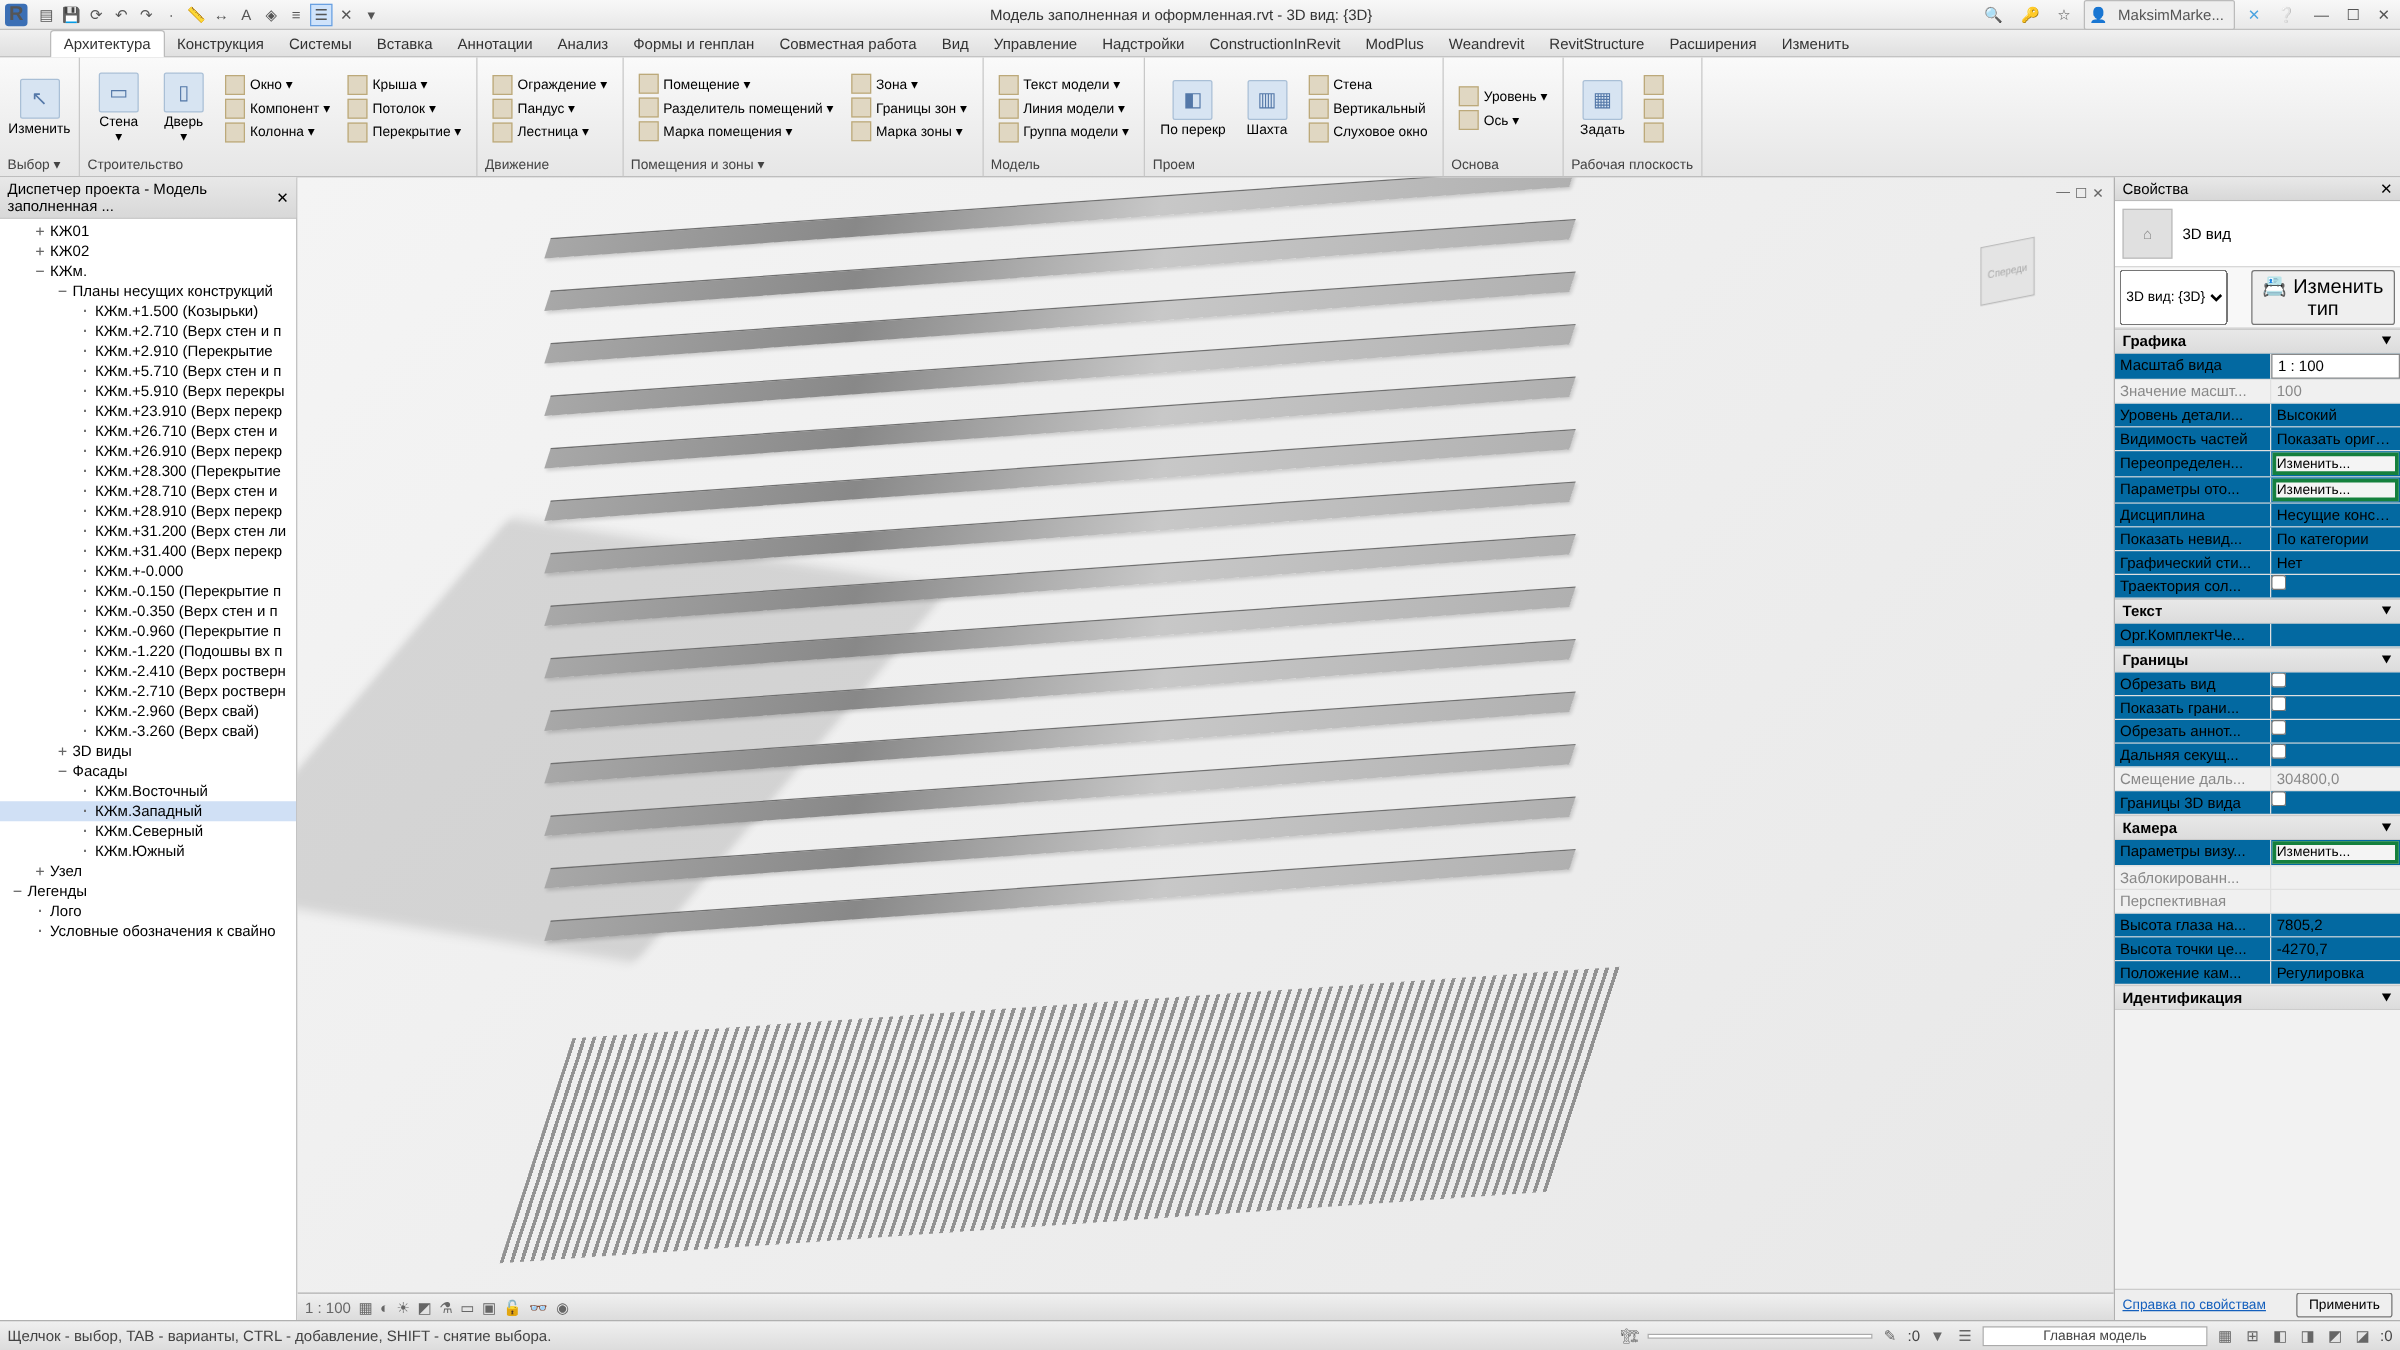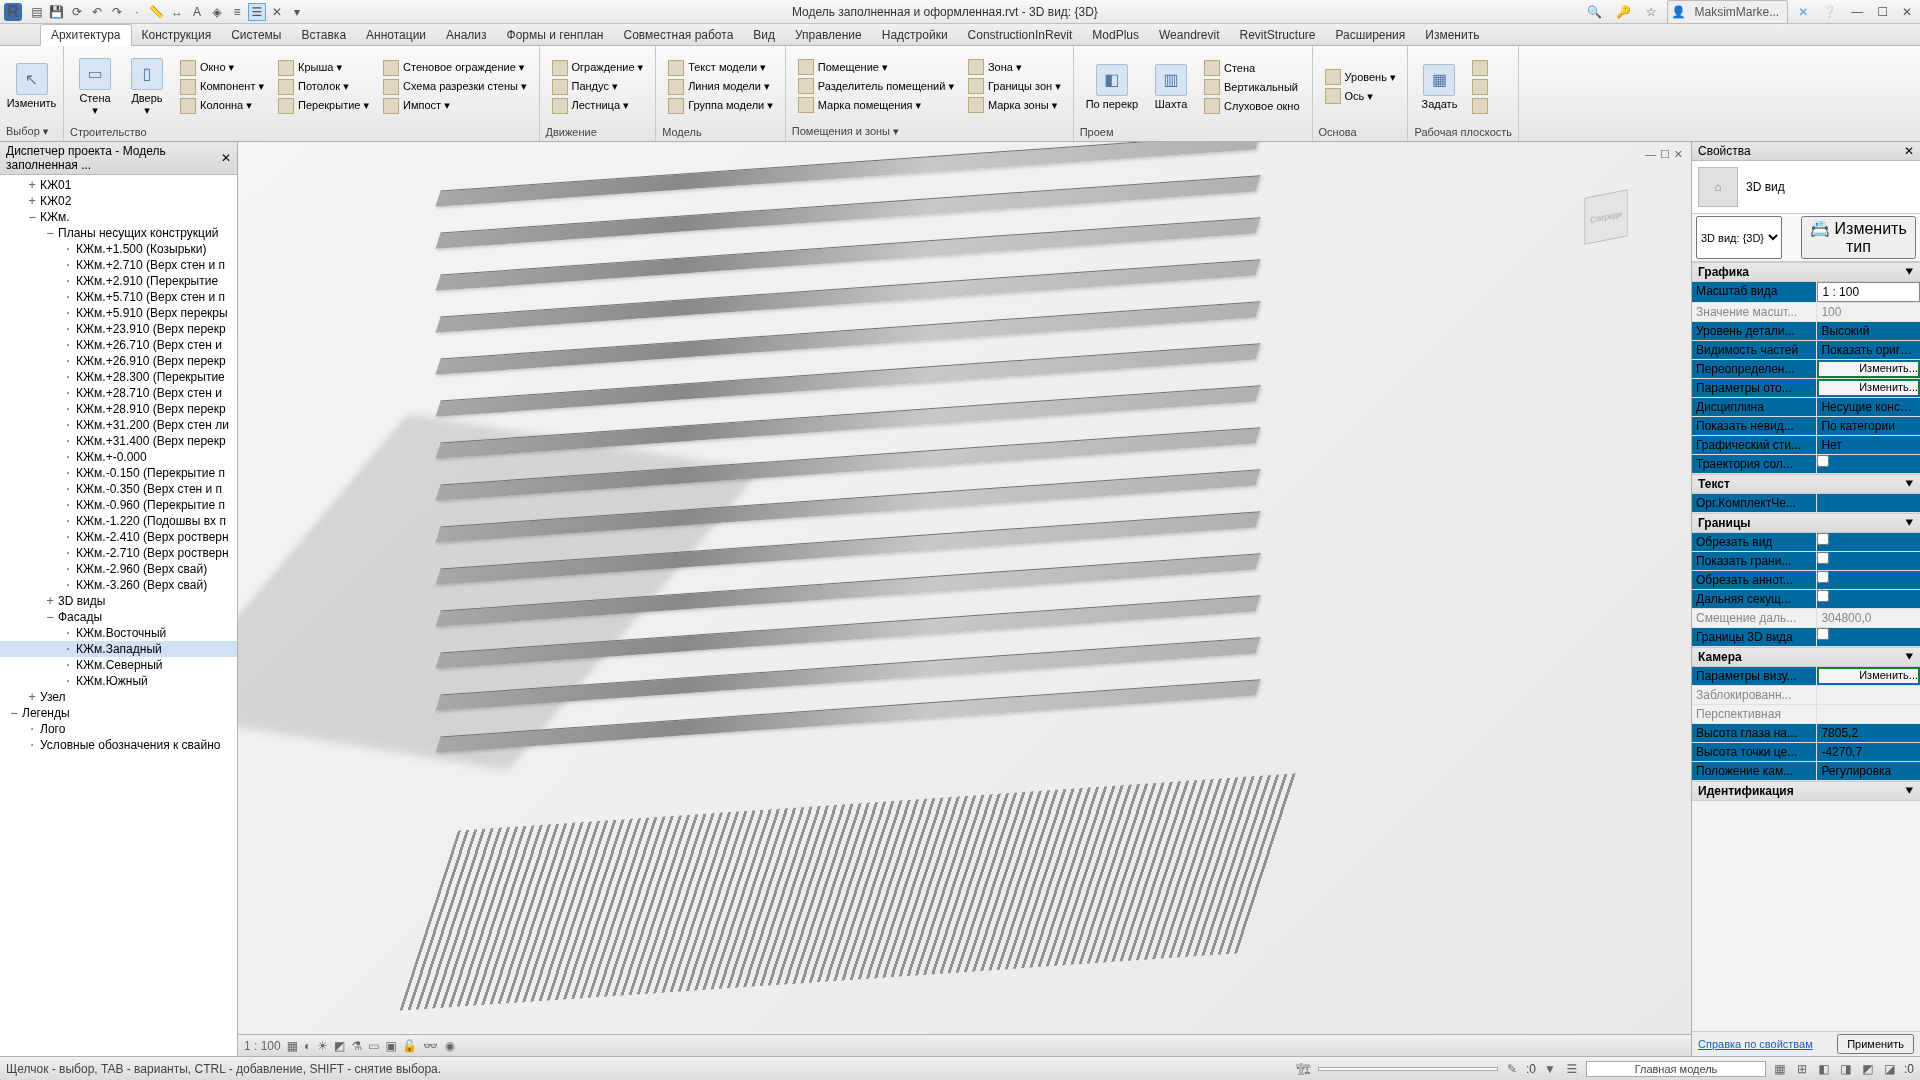--- a/index.html
+++ b/index.html
@@ -50,21 +50,21 @@
 .prop-type .ico { width:40px; height:40px; background:#e0e0e0; border:1px solid #bbb; display:flex; align-items:center; justify-content:center; color:#888; }
 .prop-selector { display:flex; padding:2px 4px; gap:19px; background:#f8f8f8; border-bottom:1px solid #ccc; }
 .prop-selector select { flex:1; font-size:11px; }
 .prop-selector button { font-size:16px; padding:1px 4px; }
 .prop-body { flex:1; overflow-y:auto; font-size:11px; }
 .prop-cat { background:linear-gradient(#e8e8e8,#dcdcdc); padding:2px 6px; font-weight:bold; border-top:1px solid #ccc; border-bottom:1px solid #ccc; display:flex; justify-content:space-between; }
 .prop-row { display:flex; border-bottom:1px solid #e0e0e0; background:#0369a1; }
 .prop-row.dim { background:#f0f0f0; color:#888; }
 .prop-label { width:55%; padding:2px 4px; border-right:1px solid #e0e0e0; overflow:hidden; white-space:nowrap; text-overflow:ellipsis; }
 .prop-val { flex:1; padding:2px 4px; overflow:hidden; white-space:nowrap; text-overflow:ellipsis; }
-.prop-btn { flex:1; text-align:right; background:#f4f4f4; border:1px solid #15803d; margin:1px; padding:0; font-size:11px; cursor:pointer; }
+.prop-btn { flex:1; text-align:left; background:#f4f4f4; border:3px solid #15803d; margin:1px; padding:0; font-size:11px; cursor:pointer; }
 .prop-footer { display:flex; justify-content:space-between; align-items:center; padding:2px 6px; border-top:1px solid #ccc; background:#eee; }
 .prop-footer a { color:#1560bd; text-decoration:underline; font-size:11px; cursor:pointer; }
 .prop-footer button { font-size:11px; padding:2px 8px; }
 .statusbar { height:24px; background:linear-gradient(#f0f0f0,#dcdcdc); border-top:1px solid #b0b0b0; display:flex; align-items:center; padding:0 6px; font-size:11px; color:#444; gap:6px; }
 .statusbar .fill { flex:1; }
 .sb-combo { border:1px solid #aaa; background:#fff; padding:1px 4px; min-width:180px; font-size:11px;text-align:center; }
 .sb-ico { width:16px; height:16px; display:inline-flex; align-items:center; justify-content:center; color:#666; cursor:pointer; }
 input[type=checkbox]{ margin:0; width:12px; height:12px; }
 </style>
 </head>
@@ -145,62 +145,57 @@
         <div class="rcol">
           <div class="rbtn-sm"><span class="ico"></span>Окно ▾</div>
           <div class="rbtn-sm"><span class="ico"></span>Компонент ▾</div>
           <div class="rbtn-sm"><span class="ico"></span>Колонна ▾</div>
         </div>
         <div class="rcol">
           <div class="rbtn-sm"><span class="ico"></span>Крыша ▾</div>
           <div class="rbtn-sm"><span class="ico"></span>Потолок ▾</div>
           <div class="rbtn-sm"><span class="ico"></span>Перекрытие ▾</div>
         </div>
-        <div class="rcol">
-          <div class="rbtn-sm"><span class="ico"></span>Стеновое ограждение ▾</div>
-          <div class="rbtn-sm"><span class="ico"></span>Схема разрезки стены ▾</div>
-          <div class="rbtn-sm"><span class="ico"></span>Импост ▾</div>
-        </div>
       </div>
     <div class="rg-label">Строительство</div>
   </div>
   <div class="ribbon-group">
     <div class="rg-body">
         <div class="rcol" id="rg-circ">
           <div class="rbtn-sm"><span class="ico"></span>Ограждение ▾</div>
           <div class="rbtn-sm"><span class="ico"></span>Пандус ▾</div>
           <div class="rbtn-sm"><span class="ico"></span>Лестница ▾</div>
         </div>
       </div>
     <div class="rg-label">Движение</div>
   </div>
   <div class="ribbon-group">
+    <div class="rg-body" id="rg-rooms">
+        <div class="rcol">
+          <div class="rbtn-sm"><span class="ico"></span>Помещение ▾</div>
+          <div class="rbtn-sm"><span class="ico"></span>Разделитель помещений ▾</div>
+          <div class="rbtn-sm"><span class="ico"></span>Марка помещения ▾</div>
+        </div>
+        <div class="rcol">
+          <div class="rbtn-sm"><span class="ico"></span>Зона ▾</div>
+          <div class="rbtn-sm"><span class="ico"></span>Границы зон ▾</div>
+          <div class="rbtn-sm"><span class="ico"></span>Марка зоны ▾</div>
+        </div>
+      </div>
+    <div class="rg-label">Помещения и зоны ▾</div>
+  </div>
+  <div class="ribbon-group">
     <div class="rg-body">
         <div class="rcol" id="rg-model">
           <div class="rbtn-sm"><span class="ico"></span>Текст модели ▾</div>
           <div class="rbtn-sm"><span class="ico"></span>Линия модели ▾</div>
           <div class="rbtn-sm"><span class="ico"></span>Группа модели ▾</div>
         </div>
       </div>
     <div class="rg-label">Модель</div>
-  </div>
-  <div class="ribbon-group">
-    <div class="rg-body" id="rg-rooms">
-        <div class="rcol">
-          <div class="rbtn-sm"><span class="ico"></span>Помещение ▾</div>
-          <div class="rbtn-sm"><span class="ico"></span>Разделитель помещений ▾</div>
-          <div class="rbtn-sm"><span class="ico"></span>Марка помещения ▾</div>
-        </div>
-        <div class="rcol">
-          <div class="rbtn-sm"><span class="ico"></span>Зона ▾</div>
-          <div class="rbtn-sm"><span class="ico"></span>Границы зон ▾</div>
-          <div class="rbtn-sm"><span class="ico"></span>Марка зоны ▾</div>
-        </div>
-      </div>
-    <div class="rg-label">Помещения и зоны ▾</div>
   </div>
   <div class="ribbon-group">
     <div class="rg-body" id="rg-open">
         <div class="rbtn-lg">
           <div class="ico">◧</div>
           <div class="lbl">По перекр</div>
         </div>
         <div class="rbtn-lg">
           <div class="ico">▥</div>
           <div class="lbl">Шахта</div>

